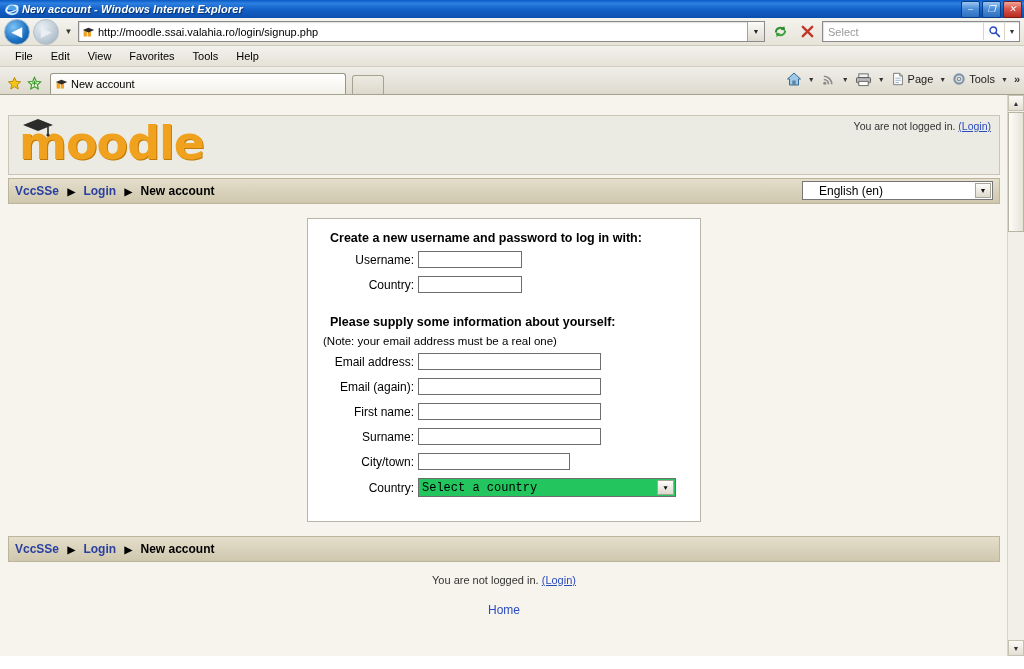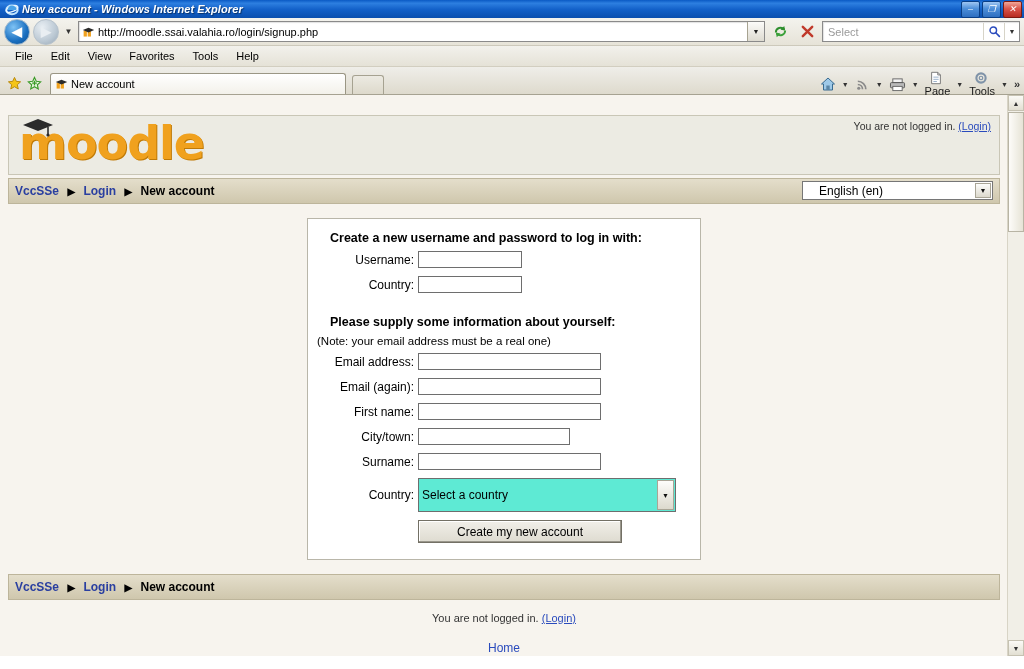--- a/index.html
+++ b/index.html
@@ -133,21 +133,21 @@
   .newtab {
     width: 30px; height: 18px; margin-left: 6px;
     background: linear-gradient(to bottom,#eceae2,#ddd9cb);
     border: 1px solid #a6a291; border-bottom: none;
     border-radius: 3px 3px 0 0;
   }
   .cmdbar {
     position: absolute; right: 4px; top: 3px;
     display: flex; align-items: center; gap: 1px;
   }
-  .cmd-item { display: flex; align-items: center; font-size: 11px; color: #1a1a1a; padding: 1px 2px; flex-direction: column; }
+  .cmd-item { display: flex; align-items: center; font-size: 11px; color: #1a1a1a; padding: 1px 2px; }
   .cmd-caret { font-size: 7px; color: #333; padding: 0 3px; }
   .chevrons { font-size: 11px; color: #333; font-weight: bold; padding-left: 2px;}
 
   
   .viewport {
     position: relative;
     width: 1024px; height: 561px;
     background: #f7f4ee;
     overflow: hidden;
   }
@@ -230,40 +230,40 @@
     background: #fff;
     border: 1px solid #b9b6a9;
     padding: 12px 0 16px 0;
   }
   .f-head {
     font-size: 12.5px; font-weight: bold; color: #000;
     padding-left: 22px; margin-bottom: 6px;
   }
   .f-note {
     font-size: 11.5px; color: #000;
-    padding-left: 9px; margin-bottom: 6px;
+    padding-left: 15px; margin-bottom: 6px;
   }
   .f-row {
     display: flex; align-items: center; margin-bottom: 8px;
   }
   .f-label {
     width: 106px; text-align: right; padding-right: 4px;
     font-size: 12px; color: #000;
   }
   .f-input {
     height: 17px; border: 1px solid #6e6e6e; background: #fff;
     box-sizing: border-box;
   }
   .w-short { width: 104px; }
   .w-long  { width: 183px; }
   .w-city  { width: 152px; }
   .f-select {
-    width: 258px; height: 34px; border: 1px solid #6e6e6e; background: #5eead4;
+    width: 258px; height: 19px; border: 1px solid #6e6e6e; background: #22c55e;
     display: flex; align-items: center; font-size: 12px; color: #000;
-    padding-left: 3px; box-sizing: border-box; position: relative;
+    padding-left: 3px; box-sizing: border-box; position: relative; font-family: Liberation Mono, monospace;
   }
   .f-select .ddbtn {
     position: absolute; right: 1px; top: 1px; bottom: 1px; width: 17px;
     background: linear-gradient(to bottom,#fdfdfb,#dcd9cd);
     border: 1px solid #a9a596; box-sizing: border-box;
     display:flex;align-items:center;justify-content:center; font-size:7px;color:#111;
   }
   .f-submit {
     width: 202px; height: 21px; margin-left: 110px;
     background: linear-gradient(to bottom,#f1efe9,#dedbd0);
@@ -511,37 +511,36 @@
         </div>
         <div class="f-row">
           <span class="f-label">Email (again):</span>
           <input class="f-input w-long" type="text" value="" style="">
         </div>
         <div class="f-row">
           <span class="f-label">First name:</span>
           <input class="f-input w-long" type="text" value="" style="">
         </div>
         <div class="f-row">
+          <span class="f-label">Surname:</span>
+          <input class="f-input w-long" type="text" value="" style="">
+        </div>
+        <div class="f-row">
           <span class="f-label">City/town:</span>
           <input class="f-input w-city" type="text" value="" style="">
-        </div>
-        <div class="f-row">
-          <span class="f-label">Surname:</span>
-          <input class="f-input w-long" type="text" value="" style="">
         </div>
 
         <div class="f-row">
           <span class="f-label">Country:</span>
           <span class="f-select">
             <span>Select a country</span>
             <span class="ddbtn">▼</span>
           </span>
         </div>
 
-        <div class="f-submit">Create my new account</div>
       </div>
     </div>
 
     <div class="footer-nav">
       <span class="crumb">
         <a href="#">VccSSe</a>
         <span class="sep">▶</span>
         <a href="#">Login</a>
         <span class="sep">▶</span>
         <span>New account</span>

